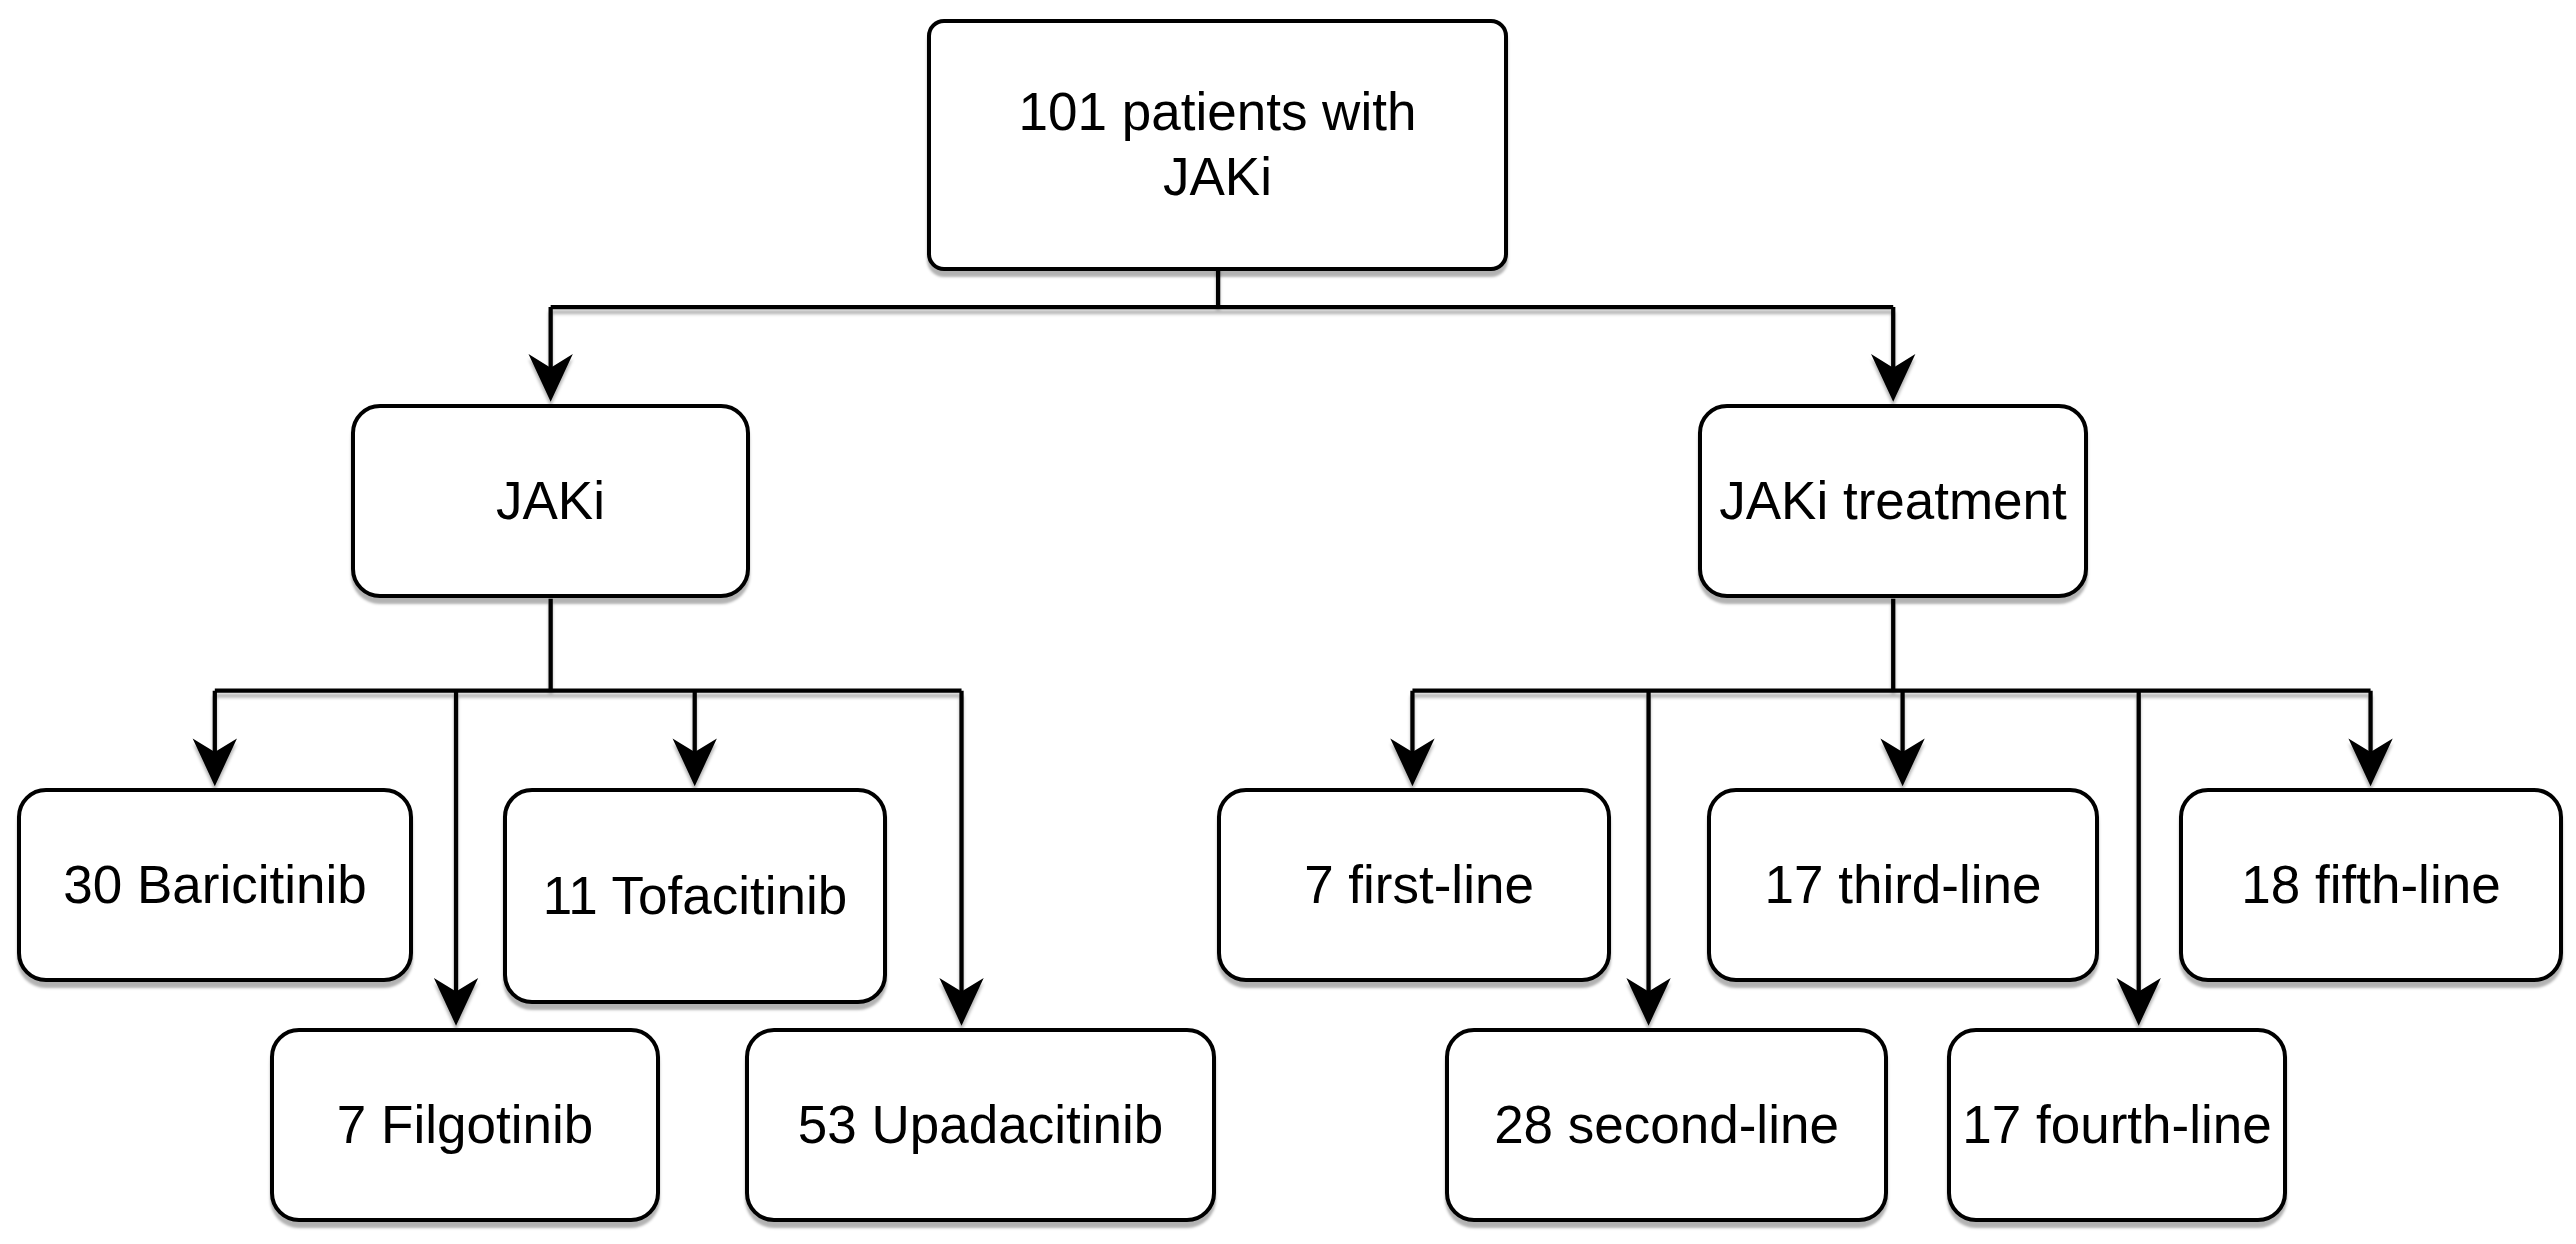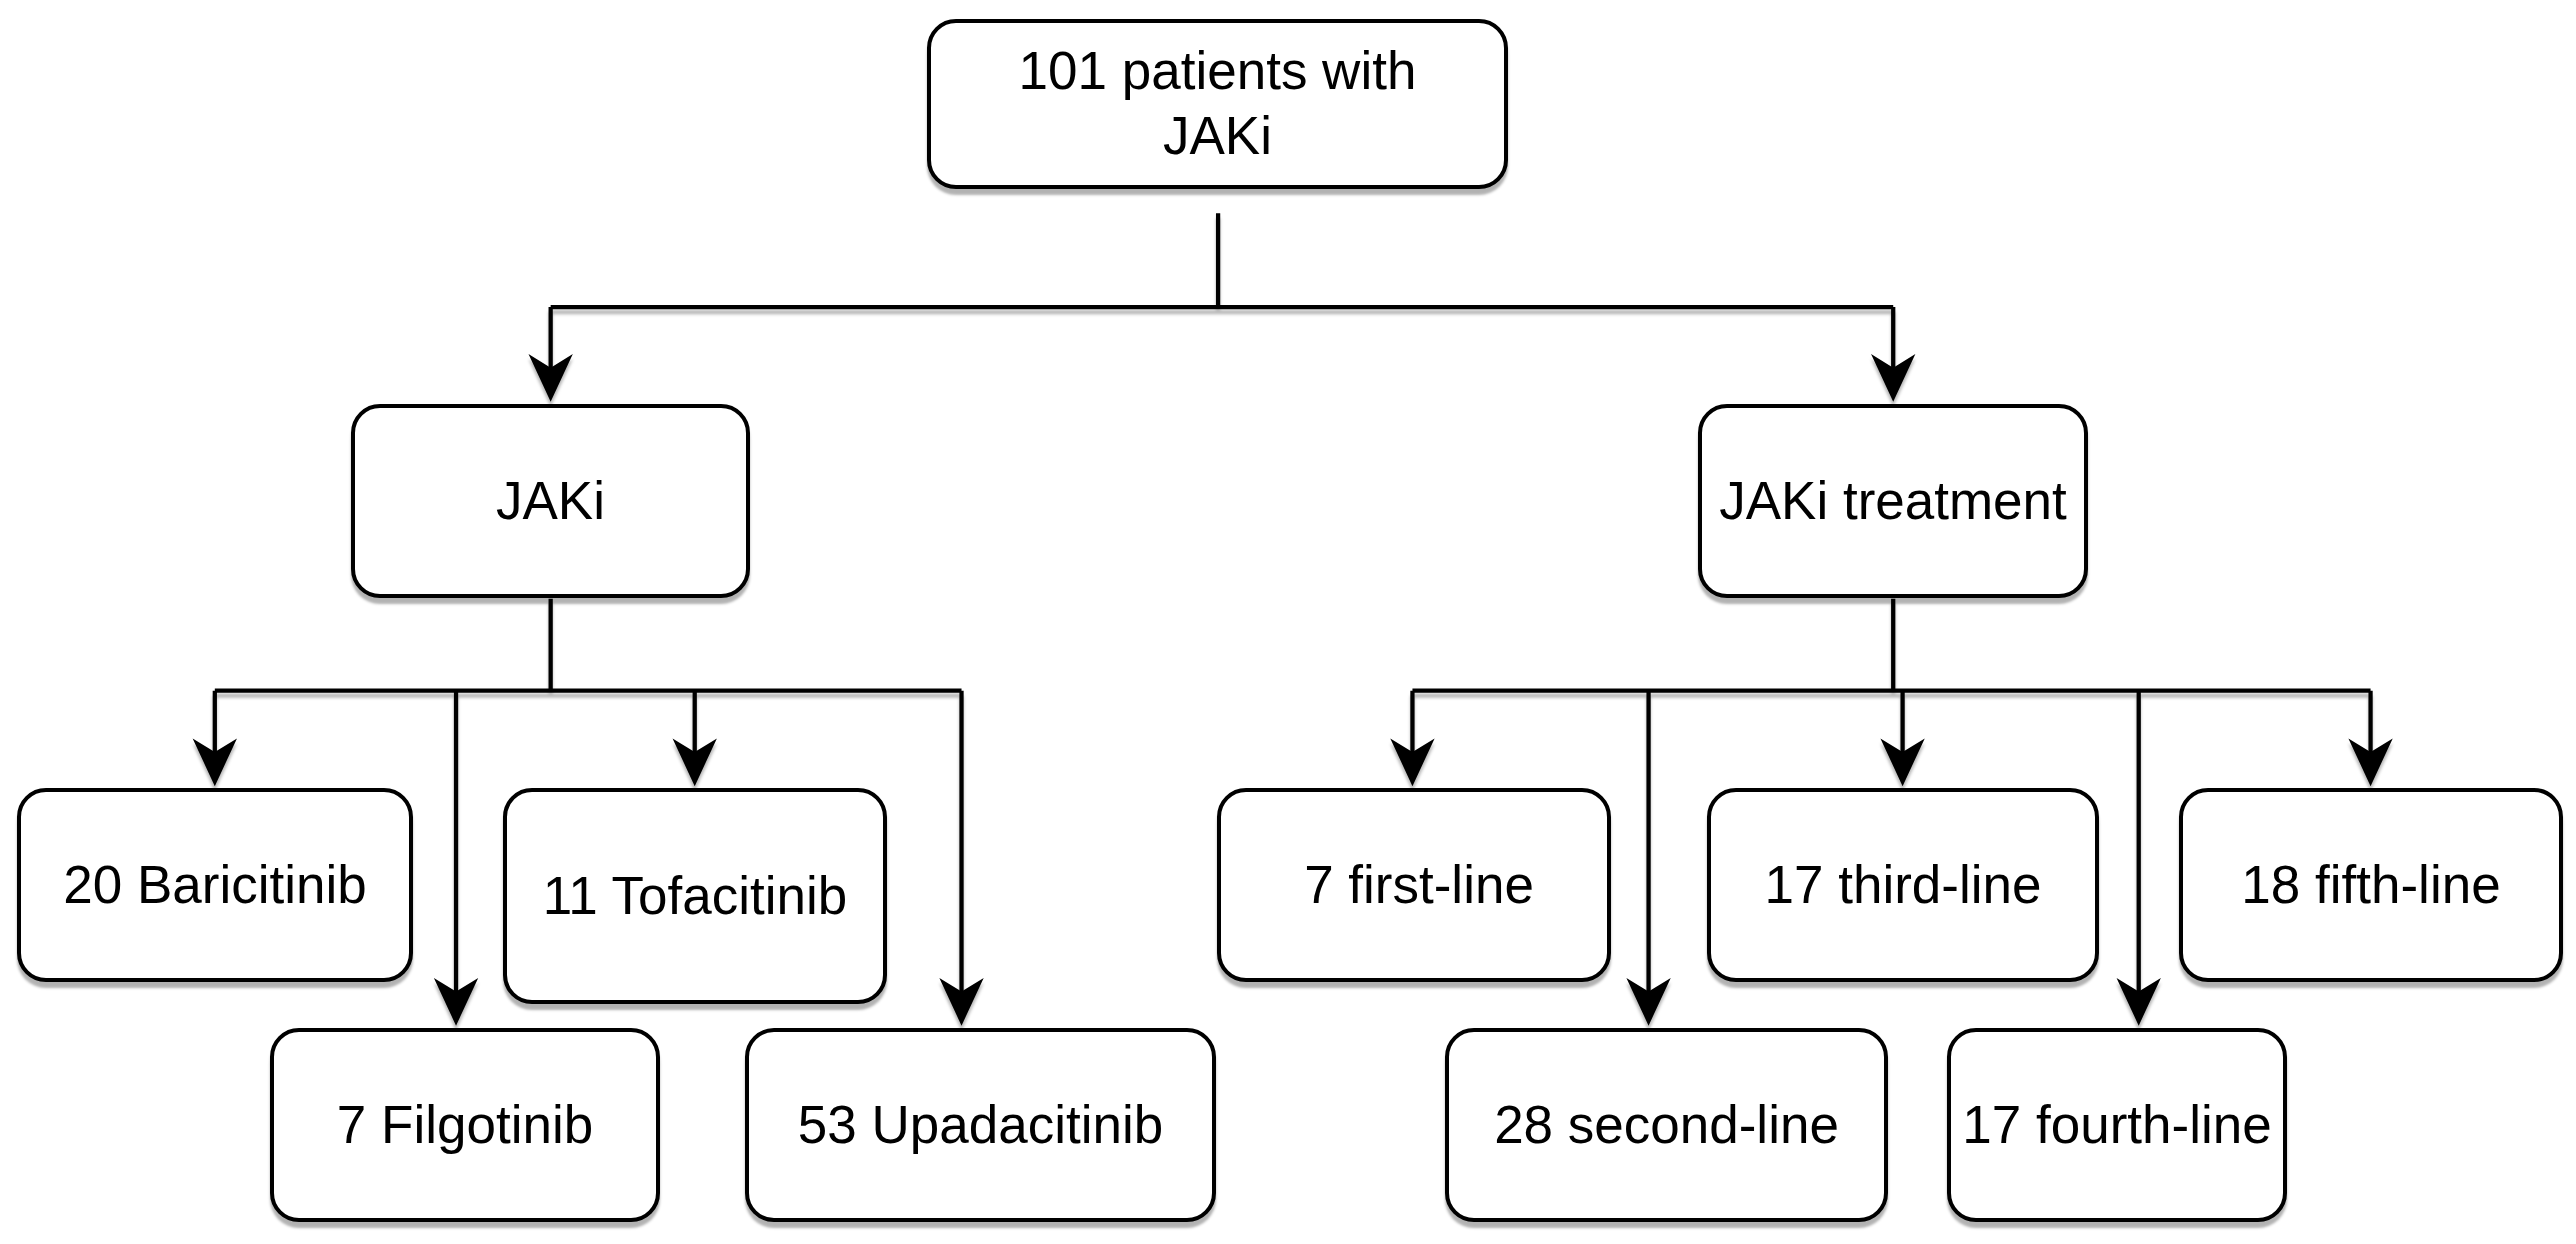--- a/index.html
+++ b/index.html
@@ -27,21 +27,21 @@
     font-size: 53px;
     line-height: 1.22;
     display: flex;
     align-items: center;
     justify-content: center;
     text-align: center;
     white-space: pre-line;
     box-shadow: 0px 6px 2.6px rgba(0,0,0,0.30);
   }
   
-  #n-root          { left: 927px; top:   19px; width: 581px; height: 170px; }
+  #n-root          { left: 927px; top:   19px; width: 581px; height: 252px; border-radius: 17px; }
   #n-jaki          { left:  351px; top:  404px; width: 399px; height: 194px; }
   #n-linetreat     { left: 1698px; top:  404px; width: 390px; height: 194px; }
   #n-baricitinib   { left:   17px; top:  788px; width: 396px; height: 194px; }
   #n-tofacitinib   { left:  503px; top:  788px; width: 384px; height: 216px; }
   #n-firstline     { left: 1217px; top:  788px; width: 394px; height: 194px; padding-left: 10px; }
   #n-thirdline     { left: 1707px; top:  788px; width: 392px; height: 194px; }
   #n-fifthline     { left: 2179px; top:  788px; width: 384px; height: 194px; }
   #n-filgotinib    { left:  270px; top: 1028px; width: 390px; height: 194px; }
   #n-upadacitinib  { left:  745px; top: 1028px; width: 471px; height: 194px; }
   #n-secondline    { left: 1445px; top: 1028px; width: 443px; height: 194px; }
@@ -73,21 +73,21 @@
       <polygon points="2755,866 2781,922 2807,866 2781,882"></polygon>
       <polygon points="1908,1147 1934,1203 1960,1147 1934,1163"></polygon>
       <polygon points="2483,1147 2509,1203 2535,1147 2509,1163"></polygon>
     </g>
   </svg>
 
   <div class="node" id="n-root">101 patients with
 JAKi</div>
   <div class="node" id="n-jaki">JAKi</div>
   <div class="node" id="n-linetreat">JAKi treatment</div>
-  <div class="node" id="n-baricitinib">20 Baricitinib</div>
+  <div class="node" id="n-baricitinib">30 Baricitinib</div>
   <div class="node" id="n-tofacitinib">11 Tofacitinib</div>
   <div class="node" id="n-firstline">7 first-line</div>
   <div class="node" id="n-thirdline">17 third-line</div>
   <div class="node" id="n-fifthline">18 fifth-line</div>
   <div class="node" id="n-filgotinib">7 Filgotinib</div>
   <div class="node" id="n-upadacitinib">53 Upadacitinib</div>
   <div class="node" id="n-secondline">28 second-line</div>
   <div class="node" id="n-fourthline">17 fourth-line</div>
 
 </div>

